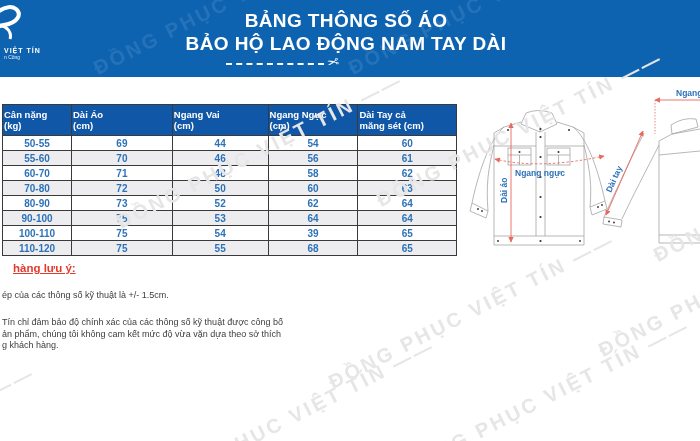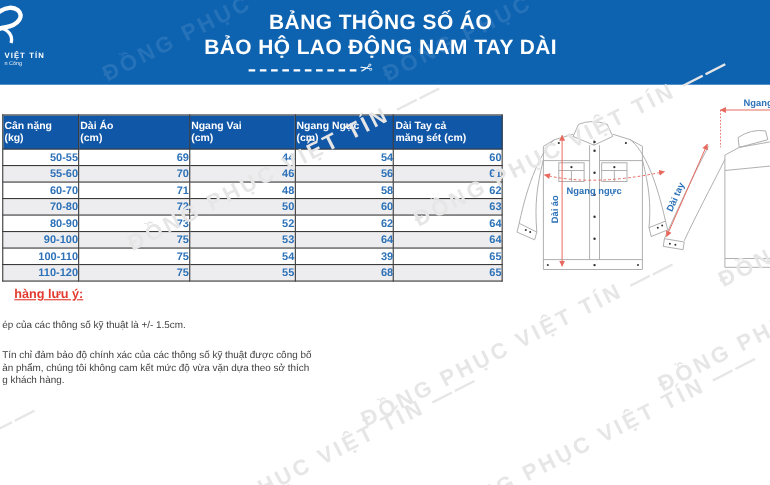--- a/index.html
+++ b/index.html
@@ -20,21 +20,21 @@
   .logo .tagline{font-size:5px;margin-left:10px;opacity:.9;}
   
   .wm{position:absolute;font-size:20px;font-weight:bold;letter-spacing:3px;white-space:nowrap;
       color:#e6e6e6;transform:rotate(-27deg);transform-origin:left center;z-index:5;pointer-events:none;}
   .wm-light{color:rgba(255,255,255,0.10);}
   
   .size-table{position:absolute;left:2px;top:104px;width:455px;border-collapse:collapse;
               table-layout:fixed;z-index:1;}
   .size-table th{background:#1157a8;color:#fff;font-size:9.5px;font-weight:bold;
                  line-height:11px;padding:4px 1px;border:1px solid #3a3a3a;text-align:left;}
-  .size-table td{font-size:10px;font-weight:bold;color:#2d72b8;text-align:right;
+  .size-table td{font-size:10px;font-weight:bold;color:#2d72b8;text-align:center;
                  border:1px solid #3a3a3a;height:14px;padding:0;background:#fff;}
   .size-table tr:nth-child(even) td{background:#ededef;}
   
   .diagram{position:absolute;left:458px;top:85px;width:242px;height:180px;z-index:1;}
   
   .notes{position:absolute;left:2px;top:262px;width:336px;z-index:1;}
   .notes-heading{color:#e23b2e;font-size:11.5px;font-weight:bold;text-decoration:underline;
                  margin:0 0 9px 0;padding-left:11px;}
   .note-p{font-size:9px;color:#3d3d3d;line-height:11.3px;margin:16px 0 9px 0;white-space:pre-line;}
 </style>

